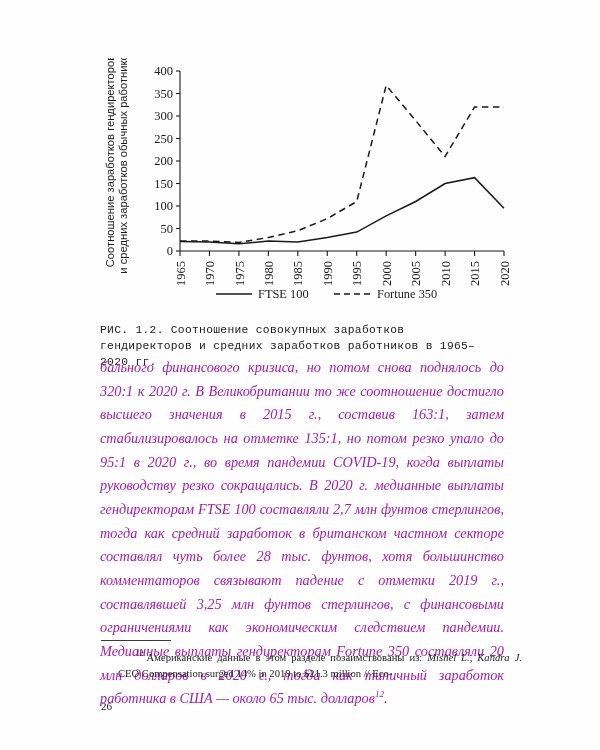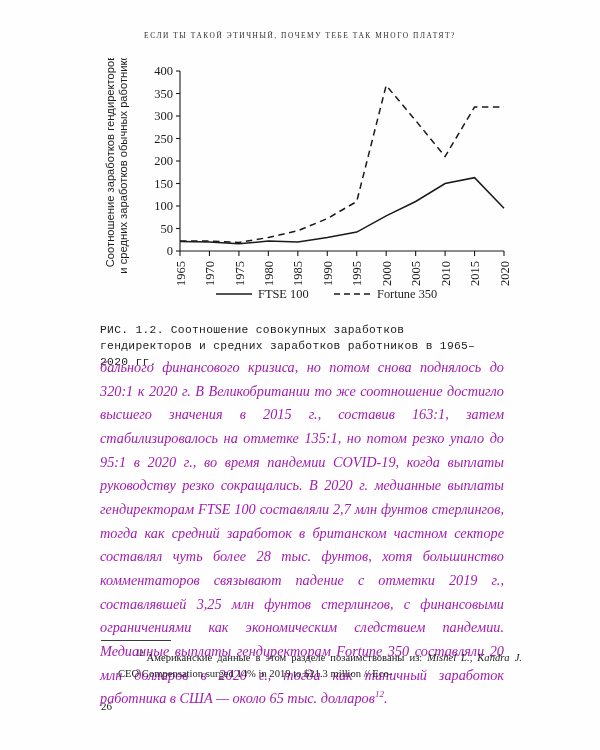--- a/index.html
+++ b/index.html
@@ -136,21 +136,20 @@
     left: 101px;
     font-size: 11px;
     color: #1b1b1b;
   }
 </style>
 </head>
 <body>
 
 <div class="page">
 
-  <div class="running-header">Если ты такой этичный, почему тебе так много платят?</div>
 
   <div class="figure">
     <div class="chart-wrap">
       <svg id="chart-svg" width="410" height="258" viewBox="0 0 410 258">
           <line x1="80" y1="13" x2="80" y2="193" stroke="#1a1a1a" stroke-width="1.1"></line>
           <line x1="76" y1="193" x2="80" y2="193" stroke="#1a1a1a" stroke-width="1.1"></line>
           <text x="73" y="197.4" text-anchor="end" class="tick-text">0</text>
           <line x1="76" y1="170.5" x2="80" y2="170.5" stroke="#1a1a1a" stroke-width="1.1"></line>
           <text x="73" y="174.9" text-anchor="end" class="tick-text">50</text>
           <line x1="76" y1="148" x2="80" y2="148" stroke="#1a1a1a" stroke-width="1.1"></line>

